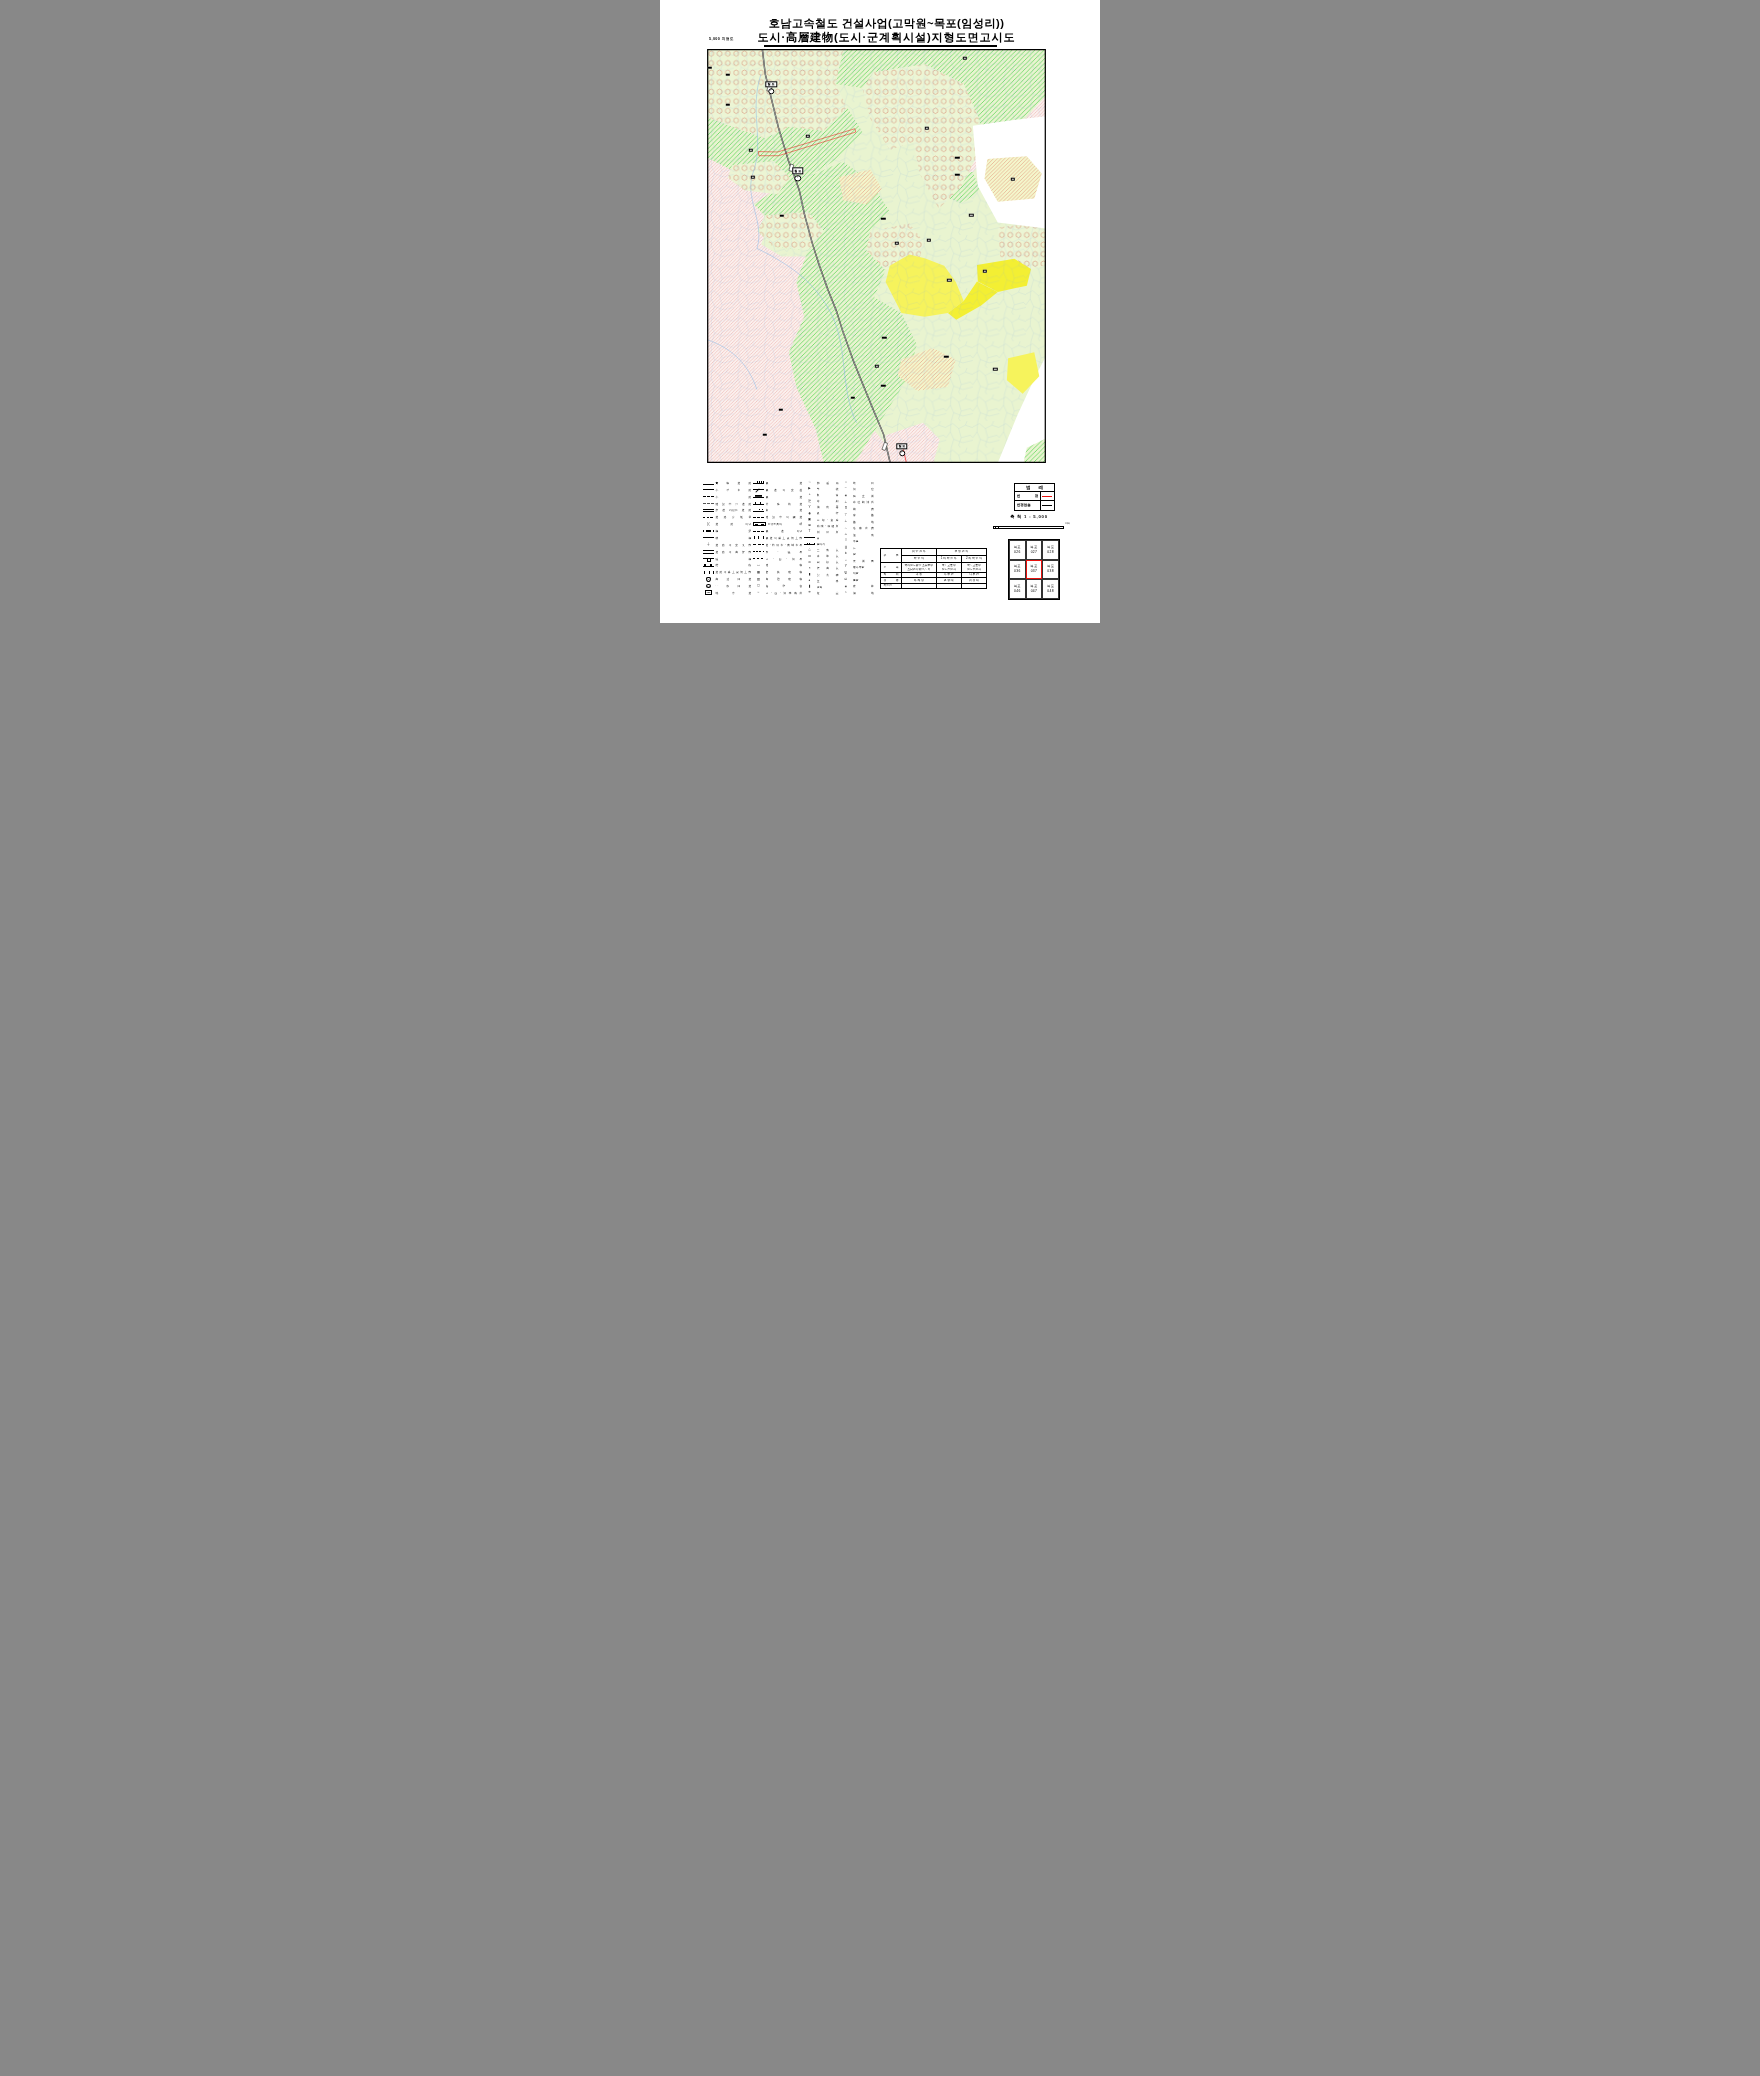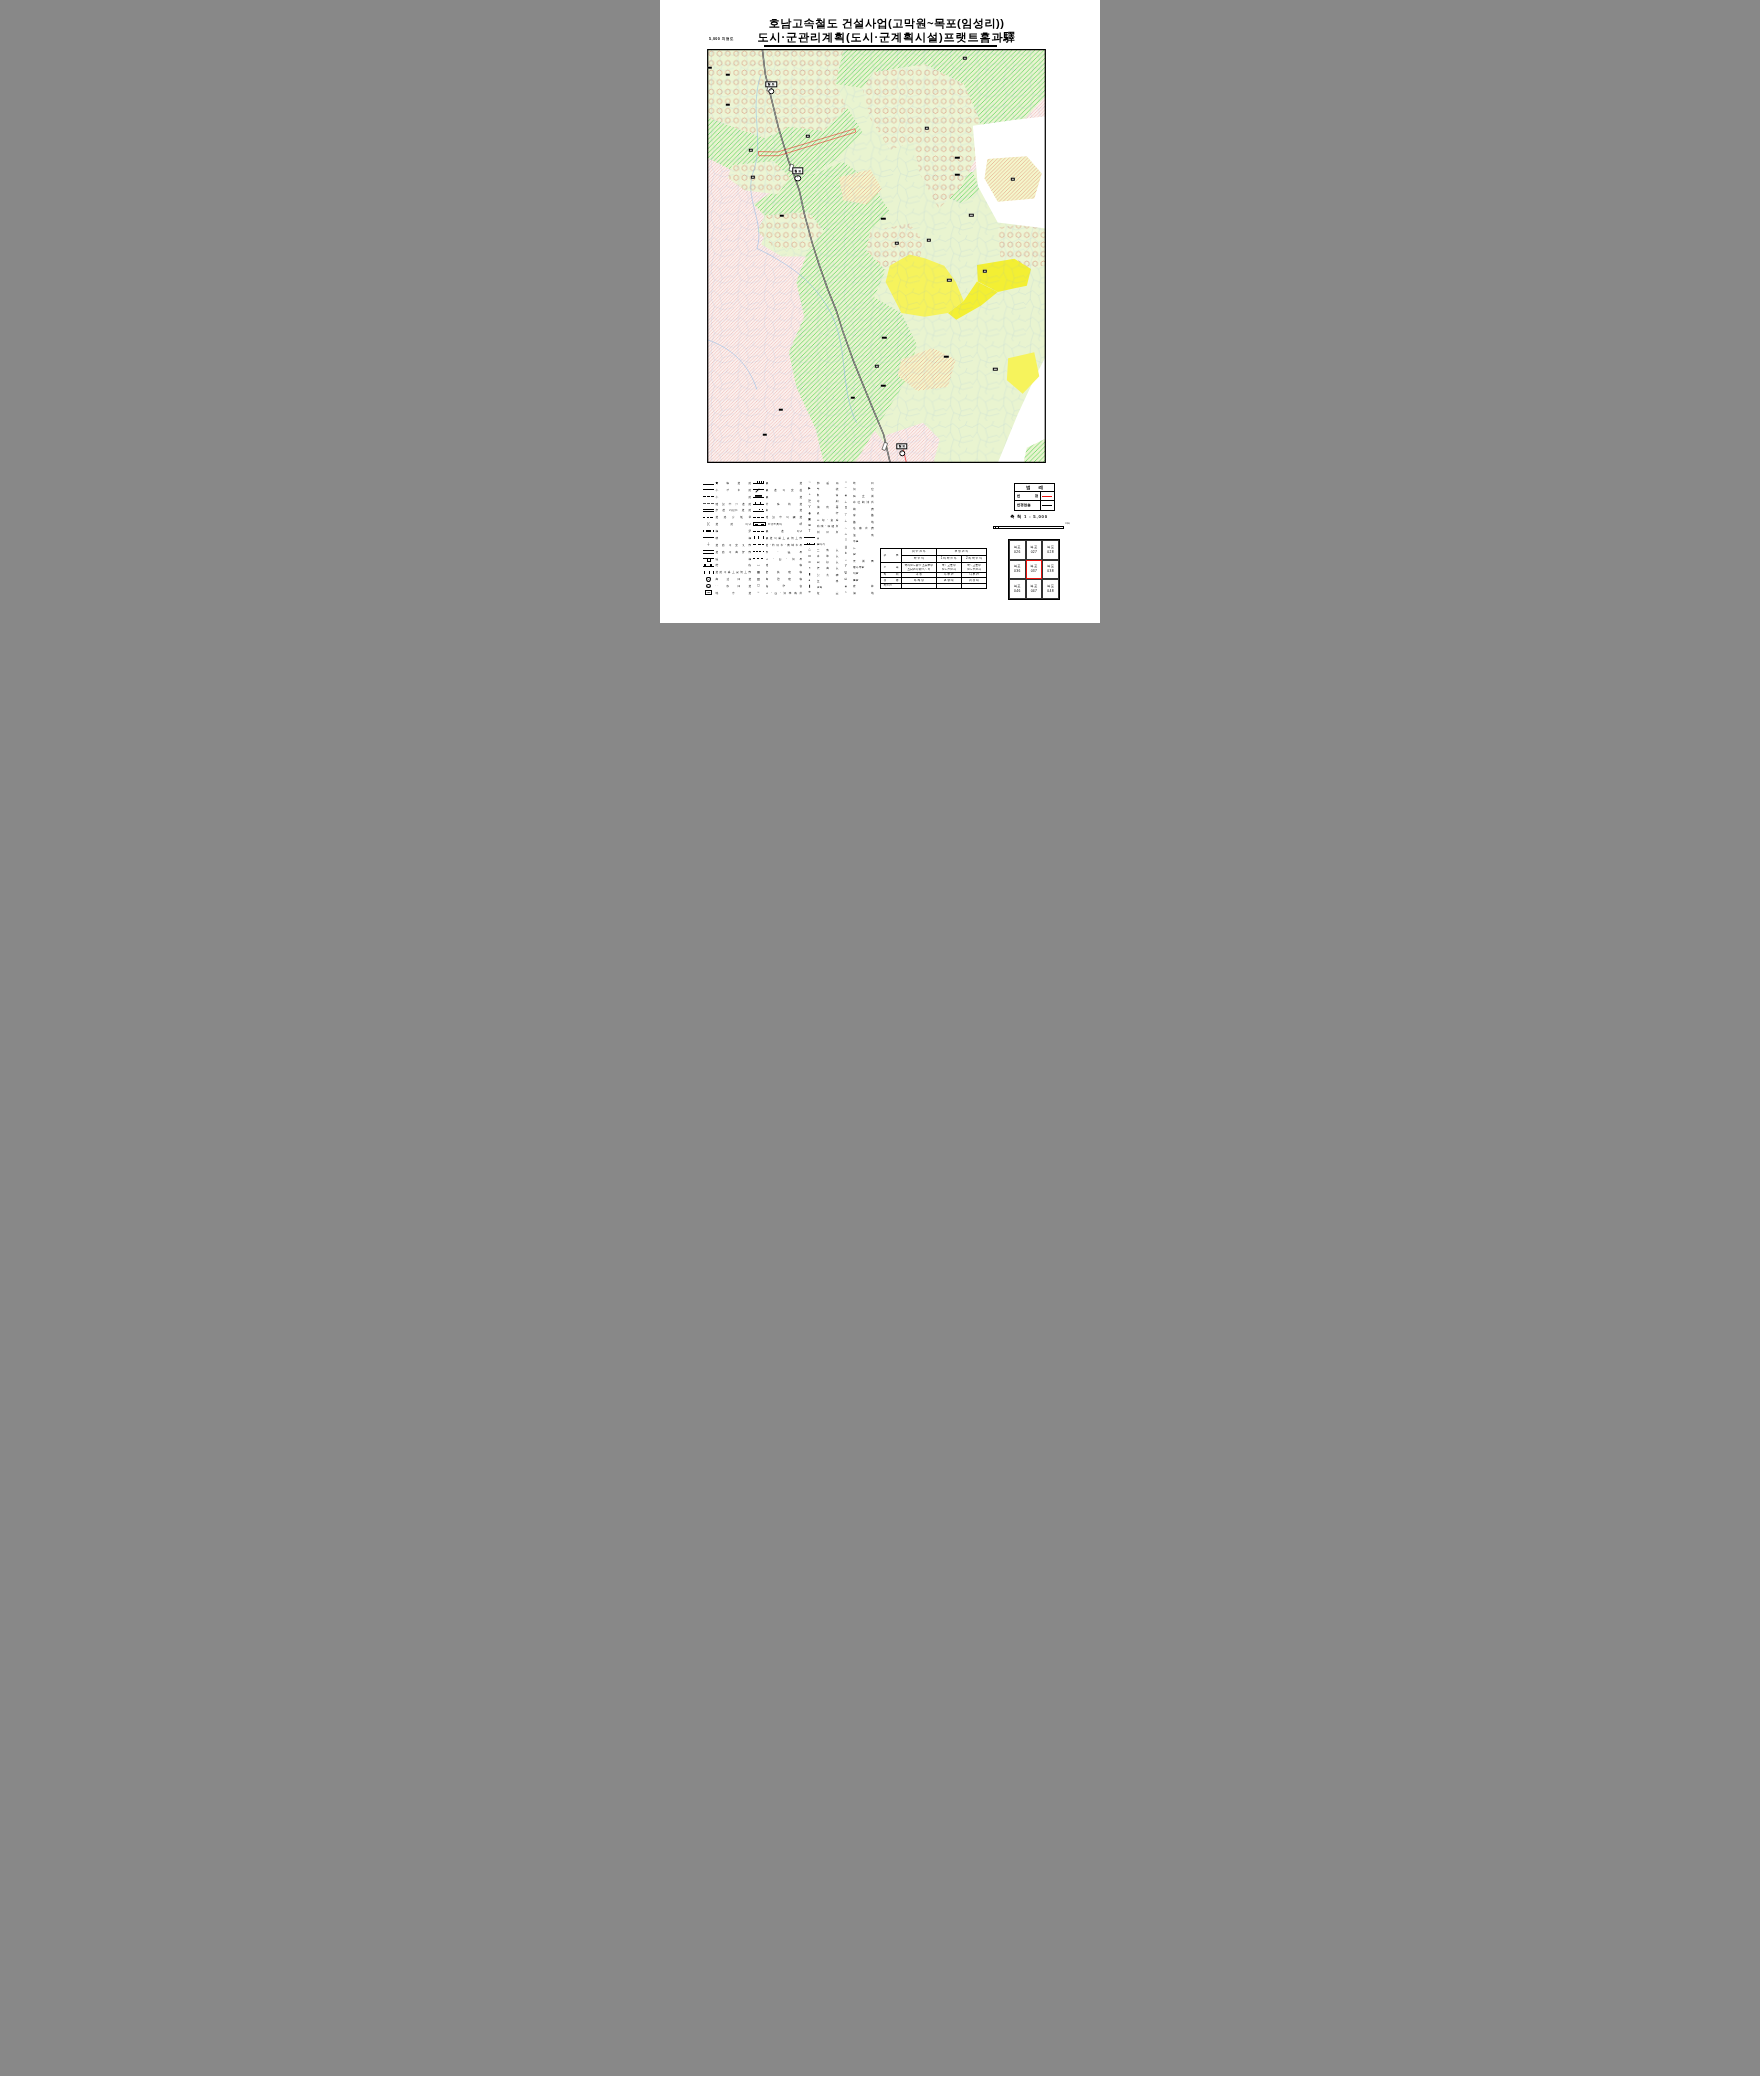--- a/index.html
+++ b/index.html
@@ -104,21 +104,21 @@
   .cell.active{outline:1px solid #e8110e;outline-offset:-1px;z-index:2;}
 </style>
 </head>
 <body>
 
 <div class="page">
 
   <div class="scale-note">5,000 지형도</div>
   <div class="title">
     <div class="t1">호남고속철도 건설사업(고막원~목포(임성리))</div>
-    <div class="t2">도시·군관리계획(도시·군계획시설)프랫트홈과驛</div>
+    <div class="t2">도시·高層建物(도시·군계획시설)지형도면고시도</div>
   </div>
   <div class="title-underline"></div>
 
   <div class="map">
     <svg width="339" height="414" viewBox="0 0 816 997">
       <defs>
         <pattern id="hexP" width="20" height="23" patternUnits="userSpaceOnUse">
           <polygon points="10,4.5 15.6,7.75 15.6,14.25 10,17.5 4.4,14.25 4.4,7.75" fill="none" stroke="#cf5f4a" stroke-width="0.9"></polygon>
         </pattern>
         <pattern id="gH" width="11" height="11" patternUnits="userSpaceOnUse">

